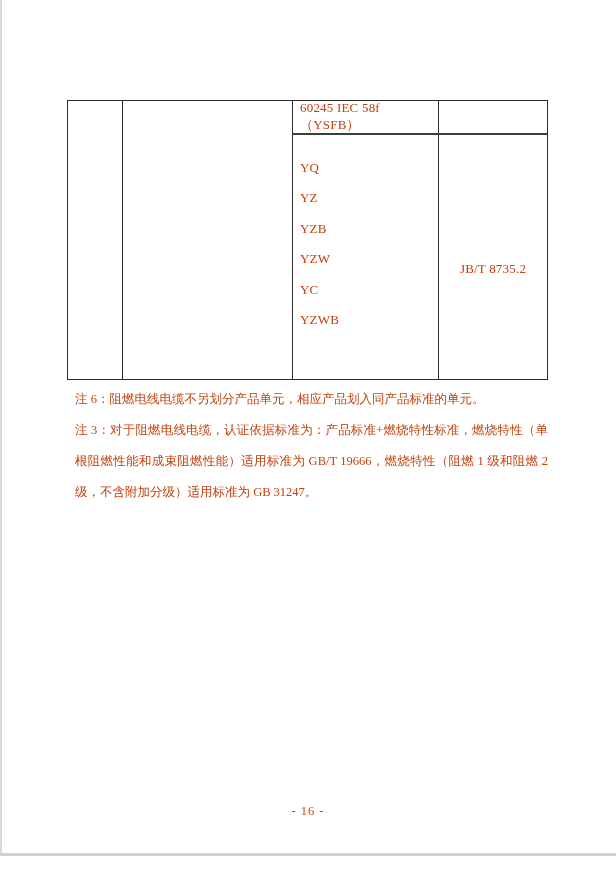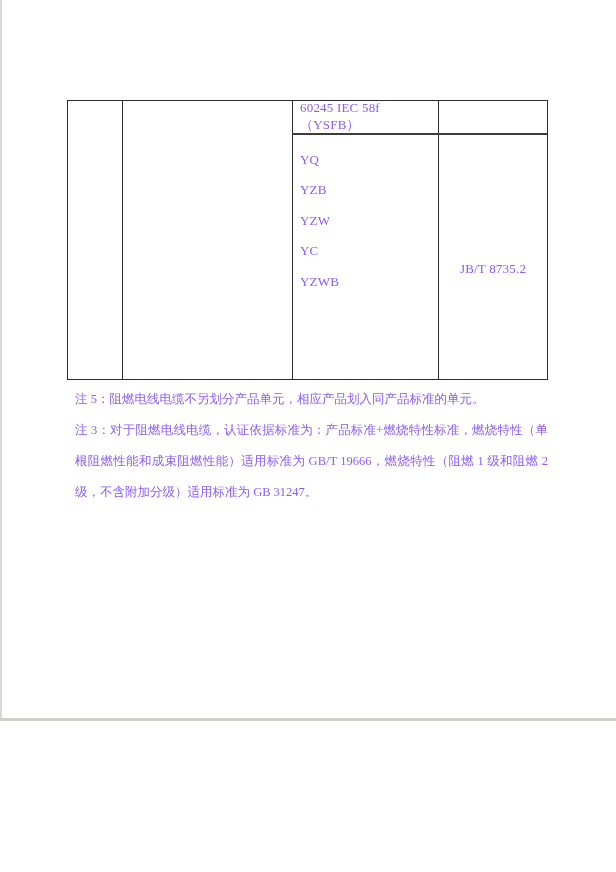--- a/index.html
+++ b/index.html
@@ -3,24 +3,24 @@
 <meta charset="utf-8">
 <style>
   html, body {
     margin: 0;
     padding: 0;
     background: #ffffff;
   }
   .page {
     position: relative;
     width: 616px;
-    height: 721px;
+    height: 856px;
     background: #ffffff;
     font-family: "Liberation Serif", "DejaVu Serif", serif;
-    color: #8b5cf6;
+    color: #c2410c;
     overflow: hidden;
   }
   
   .edge-left {
     position: absolute;
     left: 0; top: 0;
     width: 2px; height: 100%;
     background: #dbd9d4;
   }
   .edge-bottom {
@@ -63,21 +63,21 @@
     width: 145px; height: 32px;
     display: flex;
     align-items: center;
     padding-left: 7px;
     box-sizing: border-box;
   }
   .r2c3 {
     left: 225px; top: 34px;
     width: 145px; height: 244px;
     padding-left: 7px;
-    padding-top: 10px;
+    padding-top: 18px;
     box-sizing: border-box;
   }
   .r2c3 .list-item {
     line-height: 30.4px;
   }
   .r2c4 {
     left: 371px; top: 46px;
     width: 108px; height: 244px;
     display: flex;
     align-items: center;
@@ -118,29 +118,30 @@
   <div class="doc-table">
     <div class="vline v1"></div>
     <div class="vline v2"></div>
     <div class="vline v3"></div>
     <div class="hline"></div>
 
     <div class="cell r1c3">60245 IEC 58f（YSFB）</div>
 
     <div class="cell r2c3">
         <div class="list-item">YQ</div>
+        <div class="list-item">YZ</div>
         <div class="list-item">YZB</div>
         <div class="list-item">YZW</div>
         <div class="list-item">YC</div>
         <div class="list-item">YZWB</div>
       </div>
 
     <div class="cell r2c4">JB/T 8735.2</div>
   </div>
 
   <div class="notes">
-      <div class="list-item">注 5：阻燃电线电缆不另划分产品单元，相应产品划入同产品标准的单元。</div>
+      <div class="list-item">注 6：阻燃电线电缆不另划分产品单元，相应产品划入同产品标准的单元。</div>
       <div class="list-item">注 3：对于阻燃电线电缆，认证依据标准为：产品标准+燃烧特性标准，燃烧特性（单根阻燃性能和成束阻燃性能）适用标准为 GB/T 19666，燃烧特性（阻燃 1 级和阻燃 2 级，不含附加分级）适用标准为 GB 31247。</div>
     </div>
 
   <div class="page-number">- 16 -</div>
 
 </div>
 
 </body></html>

